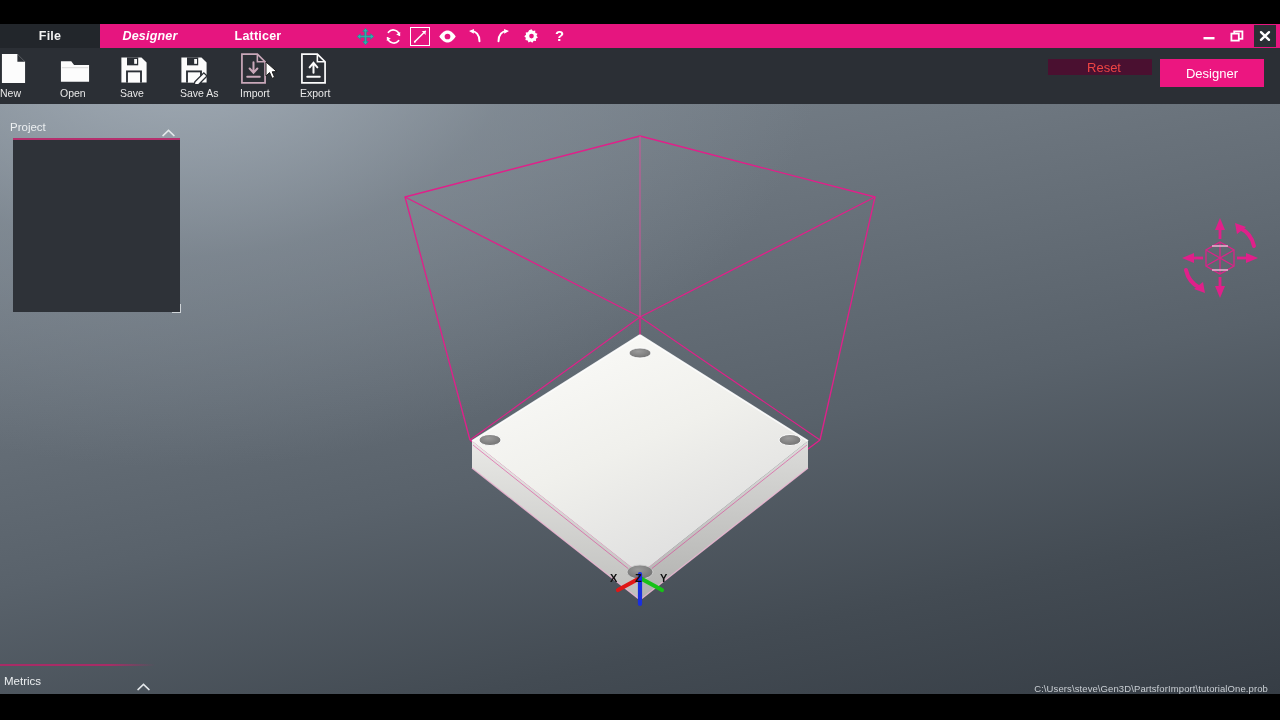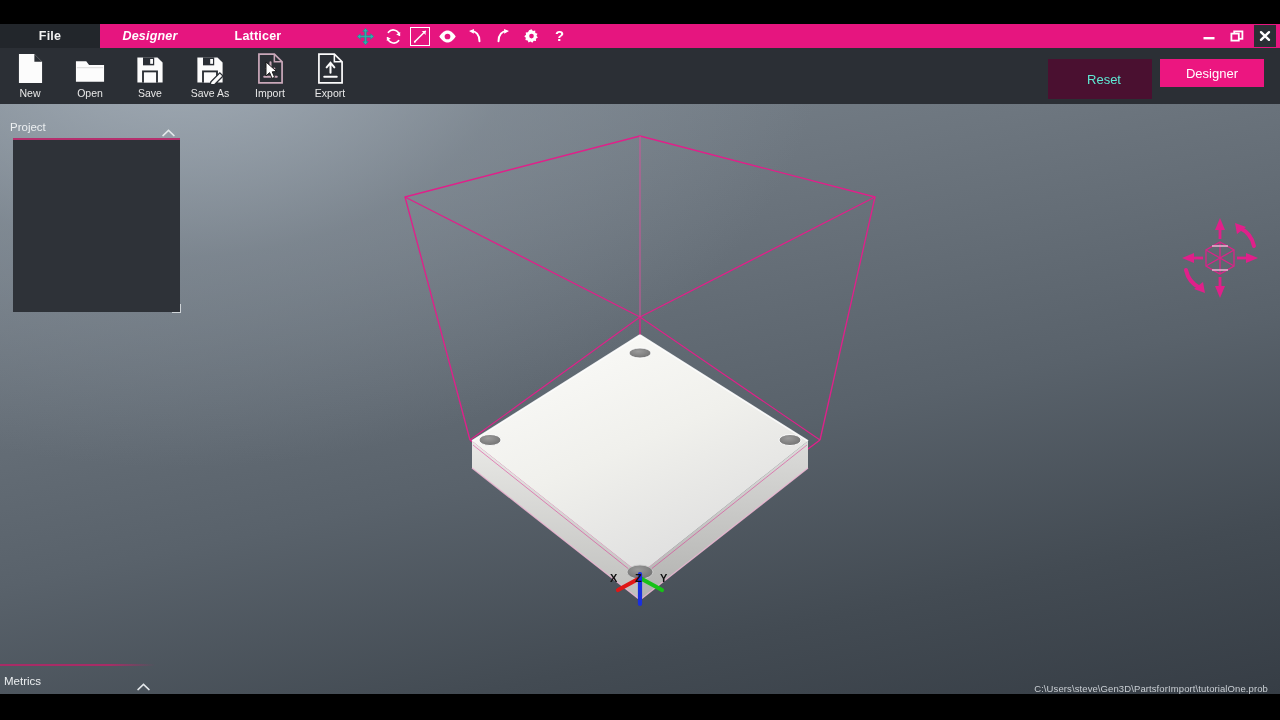--- a/index.html
+++ b/index.html
@@ -38,29 +38,29 @@
   .wbtn.close { background: #2a2f35; }
 
   
   .ribbon {
     position: absolute; left: 0; top: 48px; width: 1280px; height: 56px;
     background: #2b2f35;
   }
   .ribbon-items { position: absolute; left: 0; top: 0; display: flex; }
   .ribbon-btn {
     width: 60px; height: 56px; display: flex; flex-direction: column;
-    align-items: center; justify-content: flex-start; padding-top: 4px;
+    align-items: flex-start; justify-content: flex-start; padding-top: 4px;
     cursor: pointer; position: relative;
   }
   .ribbon-ico { height: 32px; display: flex; align-items: flex-end; justify-content: center; }
   .ribbon-lbl { font-size: 10.5px; color: #e8e8e8; margin-top: 3px; }
 
   .reset-btn {
-    position: absolute; right: 128px; top: 11px; width: 104px; height: 40px;
-    background: #4a1030; color: #5eead4; font-size: 13px;
+    position: absolute; right: 128px; top: 11px; width: 104px; height: 16px;
+    background: #4a1030; color: #ef4444; font-size: 13px;
     display: flex; align-items: center; justify-content: center; cursor: pointer; padding-left: 8px;
   }
   .gen-btn {
     position: absolute; right: 16px; top: 11px; width: 104px; height: 28px;
     background: #ec1680; color: #ffffff; font-size: 13px;
     display: flex; align-items: center; justify-content: center; cursor: pointer;
   }
 
   
   .viewport {

